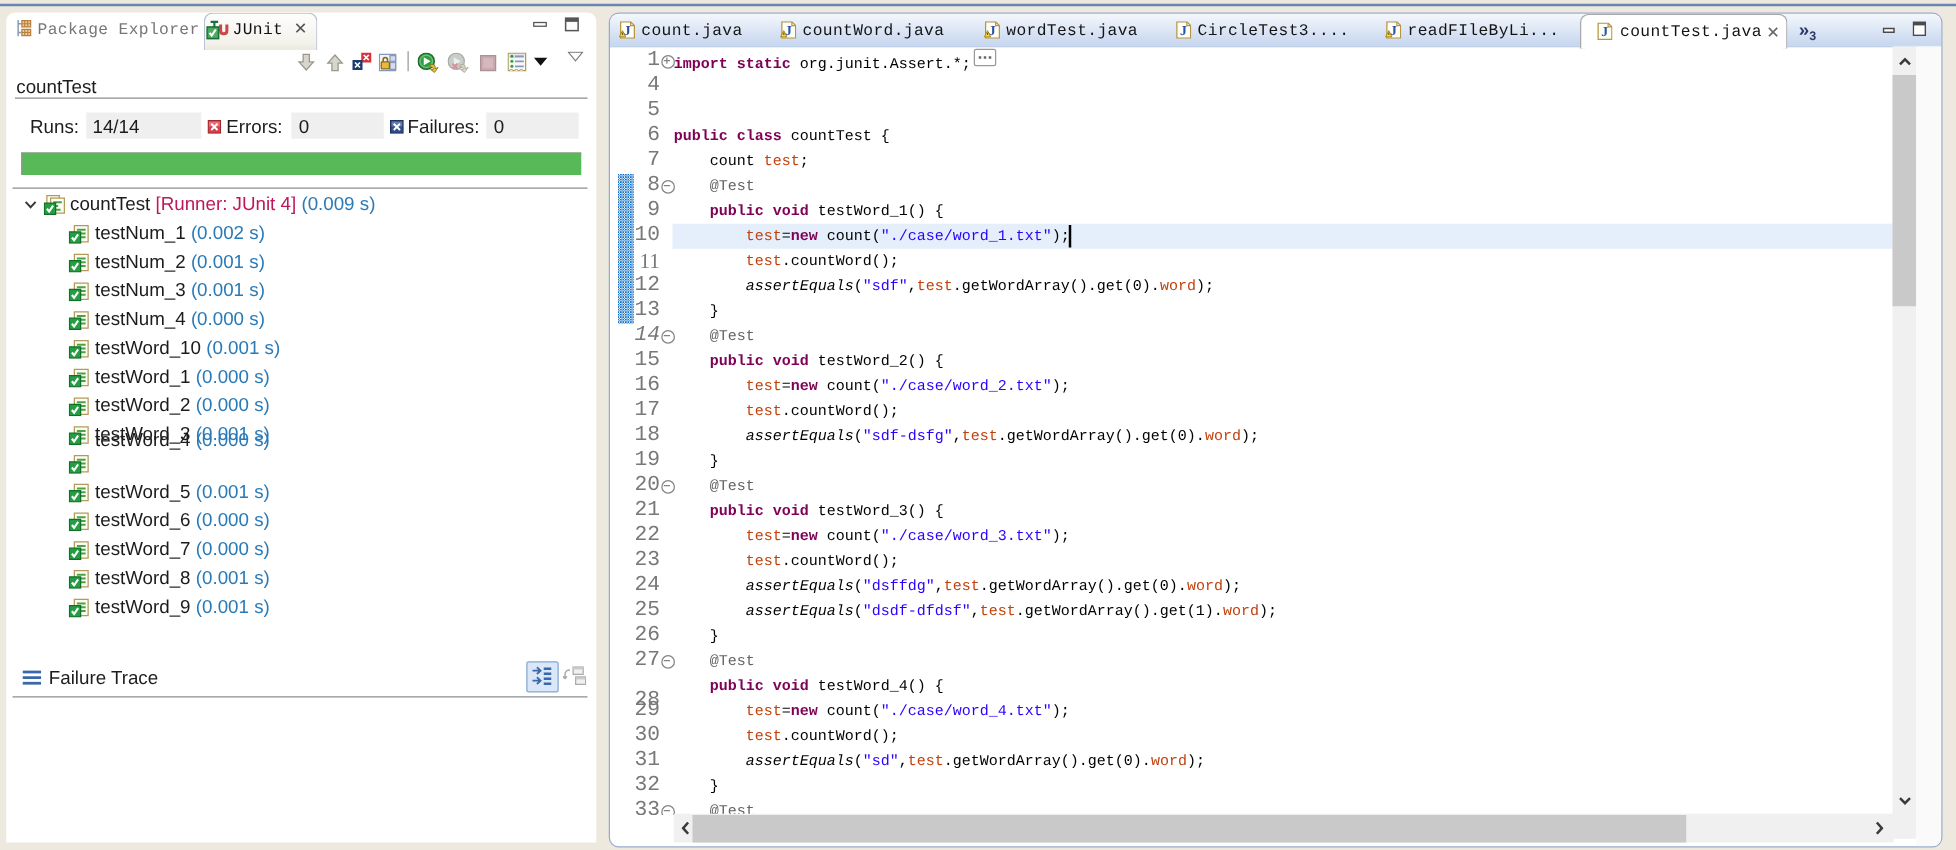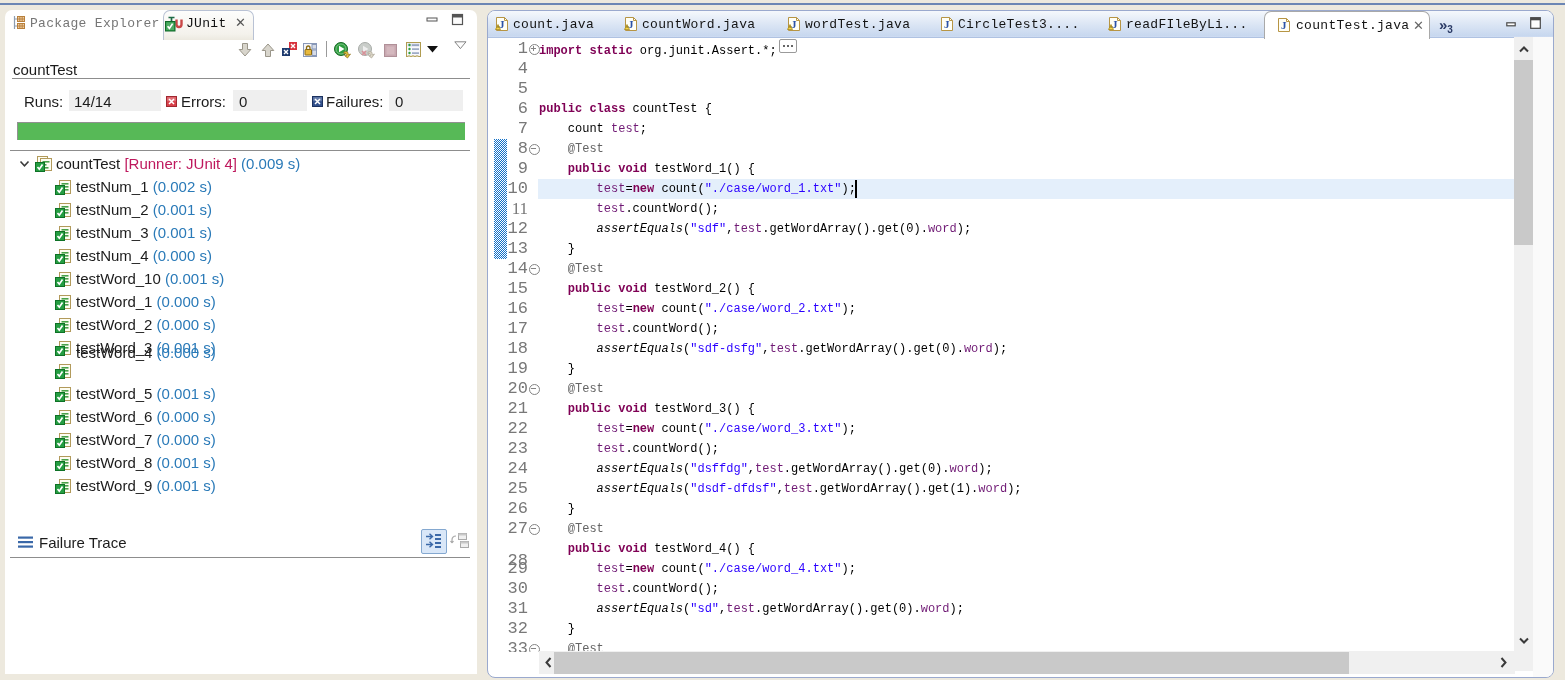--- a/index.html
+++ b/index.html
@@ -44,21 +44,21 @@
 
 #content{left:0;top:27px;width:1065px;height:614px;background:#fff;overflow:hidden;}
 #hatch{left:6px;top:101px;width:13px;height:120px;}
 #curline{left:50px;top:141px;width:977px;height:20px;background:#E4EFFB;}
 .ln{font-family:"Liberation Mono",monospace;font-size:17px;line-height:20px;color:#787878;
    width:40px;text-align:right;left:0px;}
 .cl{font-family:"Liberation Mono",monospace;font-size:12px;line-height:20px;color:#000;
    left:51px;white-space:pre;}
 .k{color:#7F0055;font-weight:bold;}
 .s{color:#2A00FF;}
-.f{color:#701a75;}
+.f{color:#c2410c;}
 .a{color:#646464;}
 .em{font-style:italic;}
 .fold{width:9px;height:9px;border:1px solid #848484;border-radius:50%;left:41px;background:#fff;}
 .fold:before{content:"";position:absolute;left:1px;top:3px;width:5px;height:1px;background:#848484;}
 .foldp:after{content:"";position:absolute;left:3px;top:1px;width:1px;height:5px;background:#848484;}
 .foldbox{display:inline-block;width:16px;height:12px;border:1px solid #9a9a9a;border-radius:2px;
   vertical-align:1px;margin-left:2px;background:#fff;position:relative;}
 .foldbox:after{content:"";position:absolute;left:3px;top:5px;width:2px;height:2px;background:#666;
   box-shadow:4px 0 #666,8px 0 #666;}
 
@@ -427,21 +427,21 @@
 <div class="abs ln" style="top:121px;">9</div>
 <div class="abs cl" style="top:121px;">    <span class="k">public void</span> testWord_1() {</div>
 <div class="abs ln" style="top:141px;">10</div>
 <div class="abs cl" style="top:141px;">        <span class="f">test</span>=<span class="k">new</span> count(<span class="s">"./case/word_1.txt"</span>);</div>
 <div class="abs ln" style="top:161px;font-family:Liberation Serif, serif;">11</div>
 <div class="abs cl" style="top:161px;">        <span class="f">test</span>.countWord();</div>
 <div class="abs ln" style="top:181px;">12</div>
 <div class="abs cl" style="top:181px;">        <span class="em">assertEquals</span>(<span class="s">"sdf"</span>,<span class="f">test</span>.getWordArray().get(0).<span class="f">word</span>);</div>
 <div class="abs ln" style="top:201px;">13</div>
 <div class="abs cl" style="top:201px;">    }</div>
-<div class="abs ln" style="top:221px;">14</div>
+<div class="abs ln" style="top:221px;font-style:italic;">14</div>
 <div class="abs fold" style="top:226px;"></div>
 <div class="abs cl" style="top:221px;">    <span class="a">@Test</span></div>
 <div class="abs ln" style="top:241px;">15</div>
 <div class="abs cl" style="top:241px;">    <span class="k">public void</span> testWord_2() {</div>
 <div class="abs ln" style="top:261px;">16</div>
 <div class="abs cl" style="top:261px;">        <span class="f">test</span>=<span class="k">new</span> count(<span class="s">"./case/word_2.txt"</span>);</div>
 <div class="abs ln" style="top:281px;">17</div>
 <div class="abs cl" style="top:281px;">        <span class="f">test</span>.countWord();</div>
 <div class="abs ln" style="top:301px;">18</div>
 <div class="abs cl" style="top:301px;">        <span class="em">assertEquals</span>(<span class="s">"sdf-dsfg"</span>,<span class="f">test</span>.getWordArray().get(0).<span class="f">word</span>);</div>

